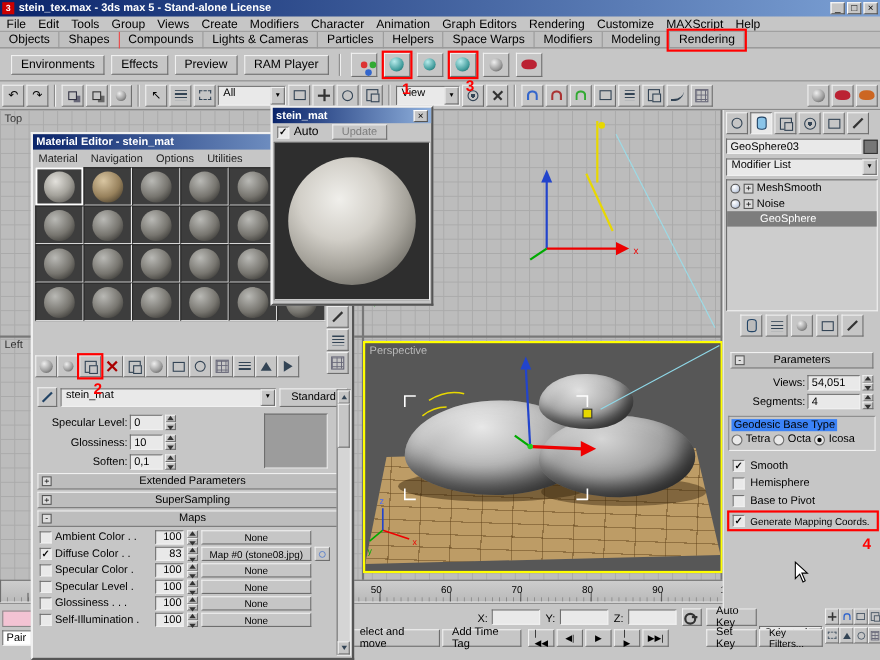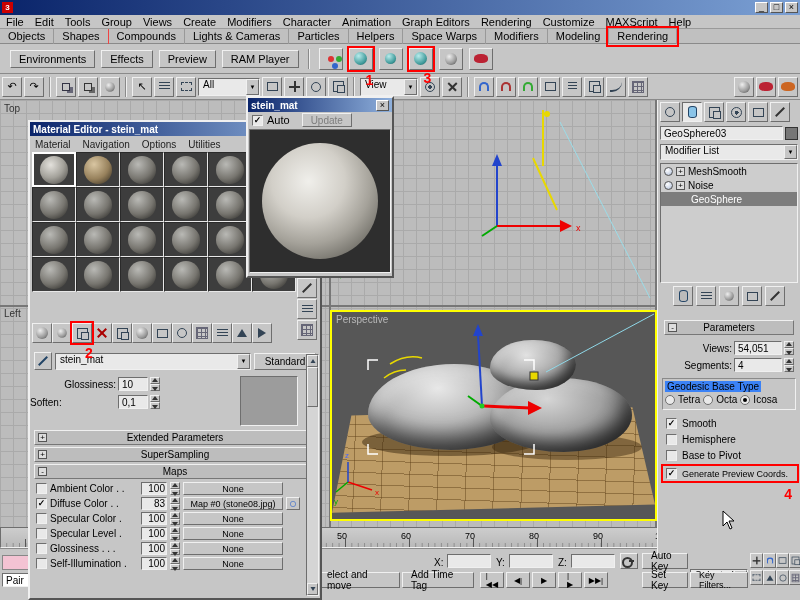--- a/index.html
+++ b/index.html
@@ -77,20 +77,21 @@
 .navico{width:13px;height:15px;display:flex;align-items:center;justify-content:center}
 .navico i{transform:scale(.7)}
 </style>
 </head>
 <body>
 
 <div id="app">
 
   <div class="b flex" style="left:0;top:0;width:800px;height:15px;background:linear-gradient(90deg,#0a246a,#7ba0d4);color:#fff;font-size:10px;font-weight:bold;padding:0 2px;gap:4px">
     <span style="width:11px;height:11px;background:#c00;color:#fff;font-size:8px;line-height:11px;text-align:center;font-weight:bold">3</span>
+    <span>stein_tex.max - 3ds max 5 - Stand-alone License</span>
     <span class="flex" style="margin-left:auto;gap:2px">
       <span class="winx">_</span>
       <span class="winx">□</span>
       <span class="winx">×</span>
     </span>
   </div>
 
   <div class="b flex" style="left:0;top:15px;width:800px;height:14px;gap:11px;padding:0 6px;border-bottom:1px solid #9a9a9a">
     <span>File</span>
     <span>Edit</span>
@@ -466,21 +467,21 @@
     <div class="flex" style="margin-top:5px;gap:5px;padding-left:6px">
       <span class="chk"></span>
       <span>Hemisphere</span>
     </div>
     <div class="flex" style="margin-top:5px;gap:5px;padding-left:6px">
       <span class="chk"></span>
       <span>Base to Pivot</span>
     </div>
     <div class="flex" style="margin-top:7px;gap:5px;padding-left:6px;position:relative">
       <span class="chk">✓</span>
-      <span style="font-size:9px">Generate Preview Coords.</span>
+      <span style="font-size:9px">Generate Mapping Coords.</span>
       <i class="redframe" style="inset:-4px -1px -4px 1px"></i>
       <span class="rednum" style="right:6px;top:18px">4</span>
     </div>
   </div>
 
   <div class="b" style="left:28px;top:120px;width:294px;height:480px;z-index:5;background:#c6c6c6;border:2px solid;border-color:#f0f0f0 #555 #555 #f0f0f0">
     <div class="winttl">
       <span>Material Editor - stein_mat</span>
       <span class="winx">×</span>
     </div>
@@ -642,32 +643,42 @@
           <i class="g g-diag" style="background:#246"></i>
         </span>
       <span class="dd sunk" style="flex:1;height:17px">
         <span>stein_mat</span>
         <span class="ar">▼</span>
       </span>
       <span class="tbtn raised" style="width:62px;height:17px;font-size:10px">Standard</span>
     </div>
 
     <div style="position:relative;margin-top:6px;height:52px">
+      <div class="flex" style="height:16px;gap:2px">
+        <span class="lbl" style="width:86px;text-align:right">Specular Level:</span>
+        <div class="fld" style="width:30px">
+            <span>0</span>
+          </div>
+        <span class="spin">
+            <i class="up"></i>
+            <i class="dn"></i>
+          </span>
+      </div>
       <div class="flex" style="height:16px;gap:2px;margin-top:2px">
         <span class="lbl" style="width:86px;text-align:right">Glossiness:</span>
         <div class="fld" style="width:30px">
             <span>10</span>
           </div>
         <span class="spin">
             <i class="up"></i>
             <i class="dn"></i>
           </span>
       </div>
       <div class="flex" style="height:16px;gap:2px;margin-top:2px">
-        <span class="lbl" style="width:86px;text-align:left">Soften:</span>
+        <span class="lbl" style="width:86px;text-align:right">Soften:</span>
         <div class="fld" style="width:30px">
             <span>0,1</span>
           </div>
         <span class="spin">
             <i class="up"></i>
             <i class="dn"></i>
           </span>
       </div>
       <div class="b sunk" style="right:22px;top:0;width:58px;height:50px;background:#9c9c9c"></div>
     </div>

